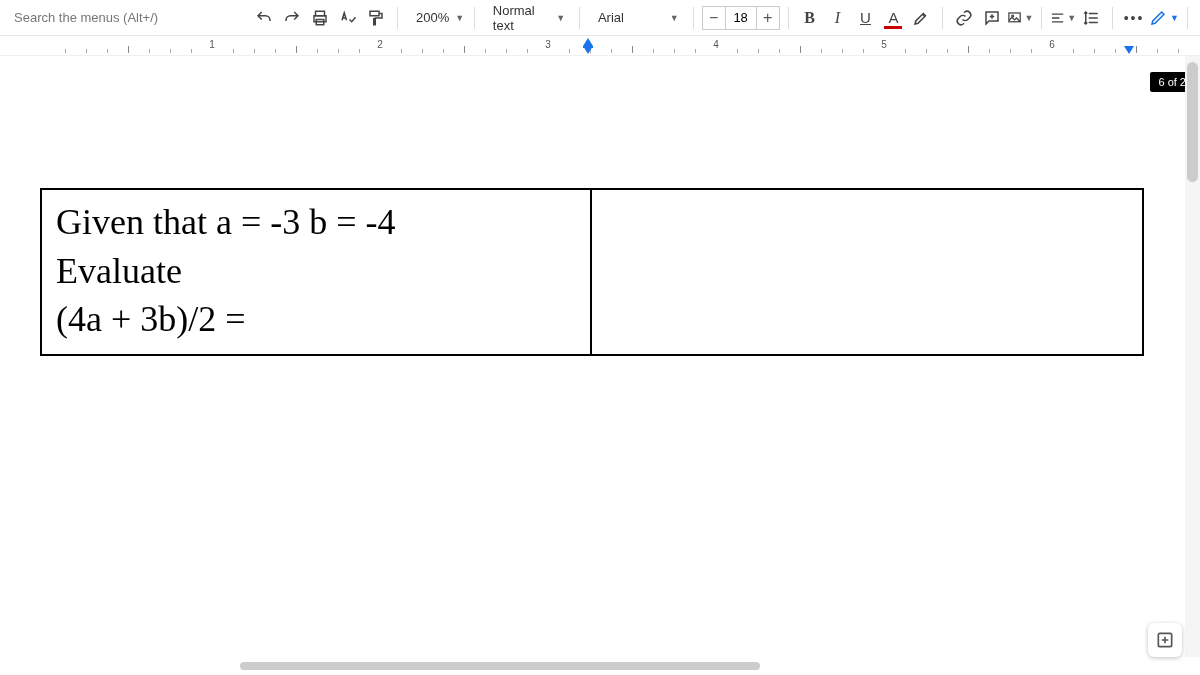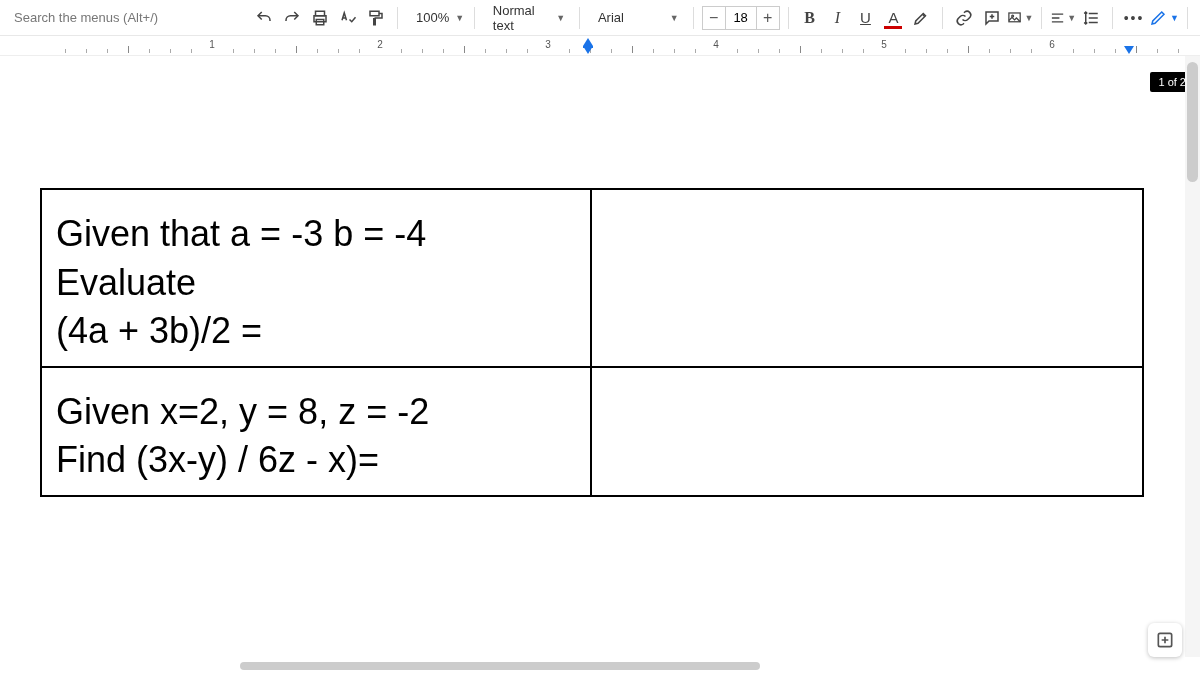--- a/index.html
+++ b/index.html
@@ -36,21 +36,21 @@
 .ruler-marker-left::before { content:''; position:absolute; left:-5px; top:8px; width:10px; height:2px; background:#1a73e8;}
 .ruler-marker-down { position: absolute; left: 588px; top: 10px; width: 0; height: 0; border-left: 5px solid transparent; border-right: 5px solid transparent; border-top: 8px solid #1a73e8; transform: translateX(-50%);}
 .ruler-marker-right { position: absolute; left: 1129px; top: 10px; width: 0; height: 0; border-left: 5px solid transparent; border-right: 5px solid transparent; border-top: 8px solid #1a73e8; transform: translateX(-50%);}
 
 .page-area { position: absolute; top: 56px; left: 0; right: 0; bottom: 0; overflow: hidden; background: #fff;}
 .page-indicator { position: absolute; right: 6px; top: 72px; }
 .page-badge { background: #000; color: #fff; font-size: 11px; padding: 4px 8px; border-radius: 2px; font-weight: 500; position: relative; }
 .page-badge::after { content:''; position:absolute; right:-6px; top:50%; transform:translateY(-50%); border-left:6px solid #000; border-top:5px solid transparent; border-bottom:5px solid transparent; }
 
 .doc-table { position: absolute; left: 40px; top: 132px; border-collapse: collapse; }
-.doc-table td { border: 2px solid #000; vertical-align: top; padding: 20px 14px 10px 14px; font-family: Liberation Sans, sans-serif; font-size: 36px; line-height: 1.35; color: #000; }
+.doc-table td { border: 2px solid #000; vertical-align: top; padding: 8px 14px 10px 14px; font-family: Liberation Serif, serif; font-size: 36px; line-height: 1.35; color: #000; }
 .col-a { width: 550px; }
 .col-b { width: 552px; }
 
 .vscroll-track { position: absolute; right: 0; top: 56px; bottom: 18px; width: 15px; background: #f5f5f5; }
 .vscroll-thumb { position: absolute; left: 2px; right: 2px; top: 6px; height: 120px; background: #ccc; border-radius: 6px; }
 .hscroll-track { position: absolute; left: 180px; bottom: 3px; width: 760px; height: 12px; }
 .hscroll-thumb { position: absolute; left: 60px; top: 2px; height: 8px; width: 520px; background: #ccc; border-radius: 6px; }
 
 .explore-btn { position: absolute; right: 18px; bottom: 18px; width: 34px; height: 34px; border-radius: 6px; background: #fff; box-shadow: 0 1px 4px rgba(0,0,0,.25); display:flex; align-items:center; justify-content:center; color:#555; font-size:18px; cursor:pointer;}
 .chev-expand { position: absolute; right: 2px; top: 40px; font-size: 14px; color: #555; cursor:pointer; padding:2px 4px;}
@@ -88,21 +88,21 @@
     </div>
   <div class="tb-btn">
       <svg viewBox="0 0 24 24" fill="none" stroke="#444" stroke-width="2">
         <rect x="4" y="3" width="12" height="6"></rect>
         <path d="M16 6h4v6h-9v9h-2v-9"></path>
       </svg>
     </div>
 
   <div class="sep"></div>
   <div class="tb-combo zoom-combo">
-      <span>100%</span>
+      <span>200%</span>
       <span class="dropdown-arrow">▼</span>
     </div>
   <div class="sep"></div>
   <div class="tb-combo style-combo">
       <span>Normal text</span>
       <span class="dropdown-arrow">▼</span>
     </div>
   <div class="sep"></div>
   <div class="tb-combo font-combo">
       <span>Arial</span>
@@ -239,31 +239,26 @@
 
 <div class="page-area">
   <table class="doc-table">
     <tbody>
         <tr>
       <td class="col-a" style="white-space:pre-line">Given that  a = -3 b = -4
 Evaluate
 (4a + 3b)/2  =</td>
       <td class="col-b"></td>
     </tr>
-    <tr>
-      <td class="col-a" style="white-space:pre-line"> Given  x=2, y = 8, z = -2
-Find (3x-y) / 6z - x)=</td>
-      <td class="col-b"></td>
-    </tr>
   </tbody>
     </table>
 </div>
 
 <div class="page-indicator">
-  <div class="page-badge">1 of 2</div>
+  <div class="page-badge">6 of 2</div>
 </div>
 
 <div class="vscroll-track">
     <div class="vscroll-thumb"></div>
   </div>
 <div class="hscroll-track">
     <div class="hscroll-thumb"></div>
   </div>
 
 <div class="explore-btn">

